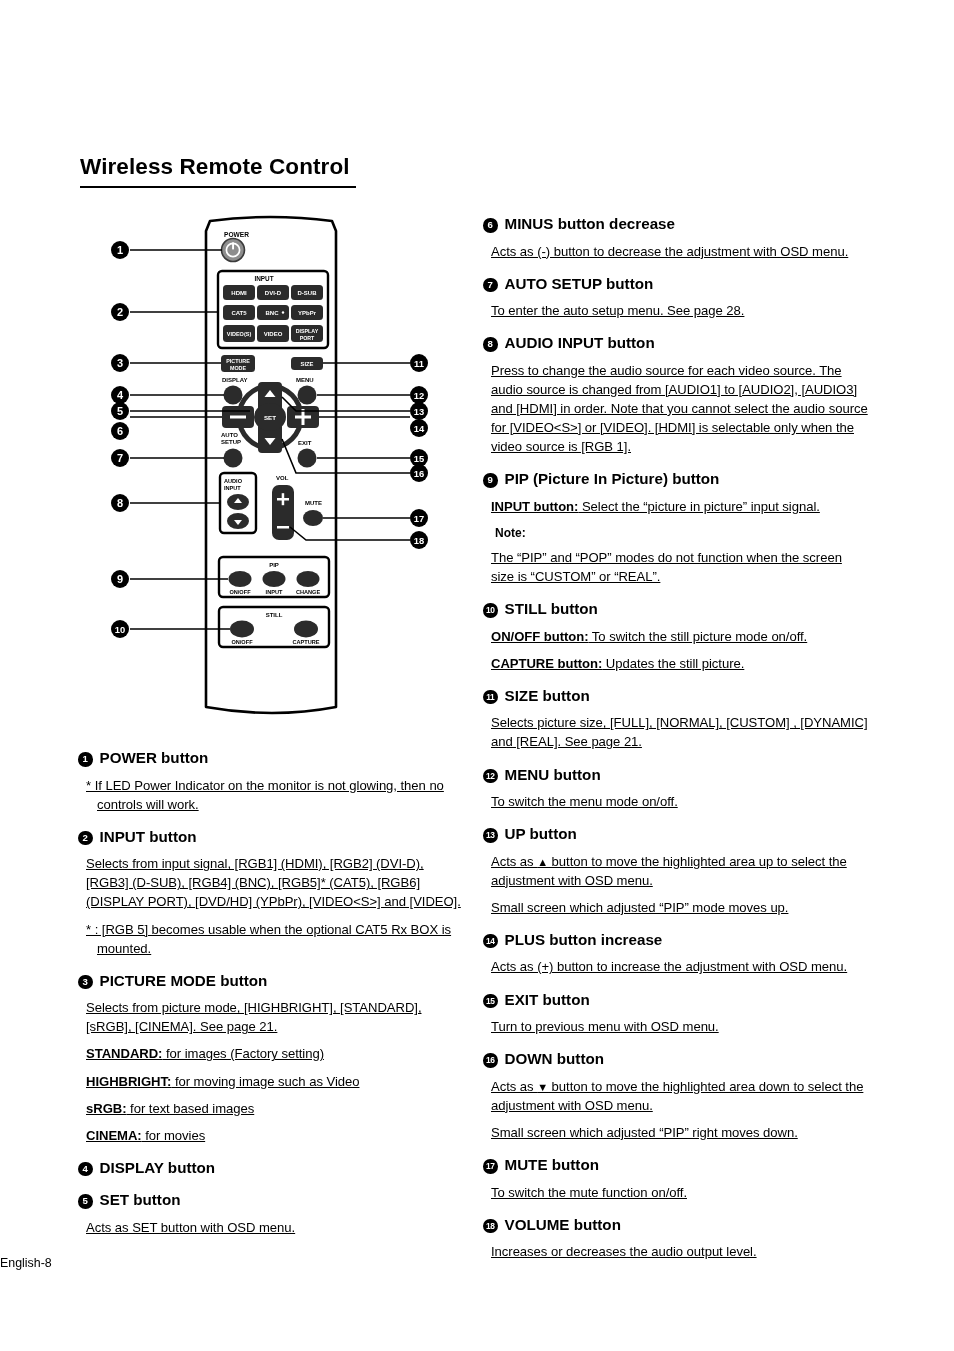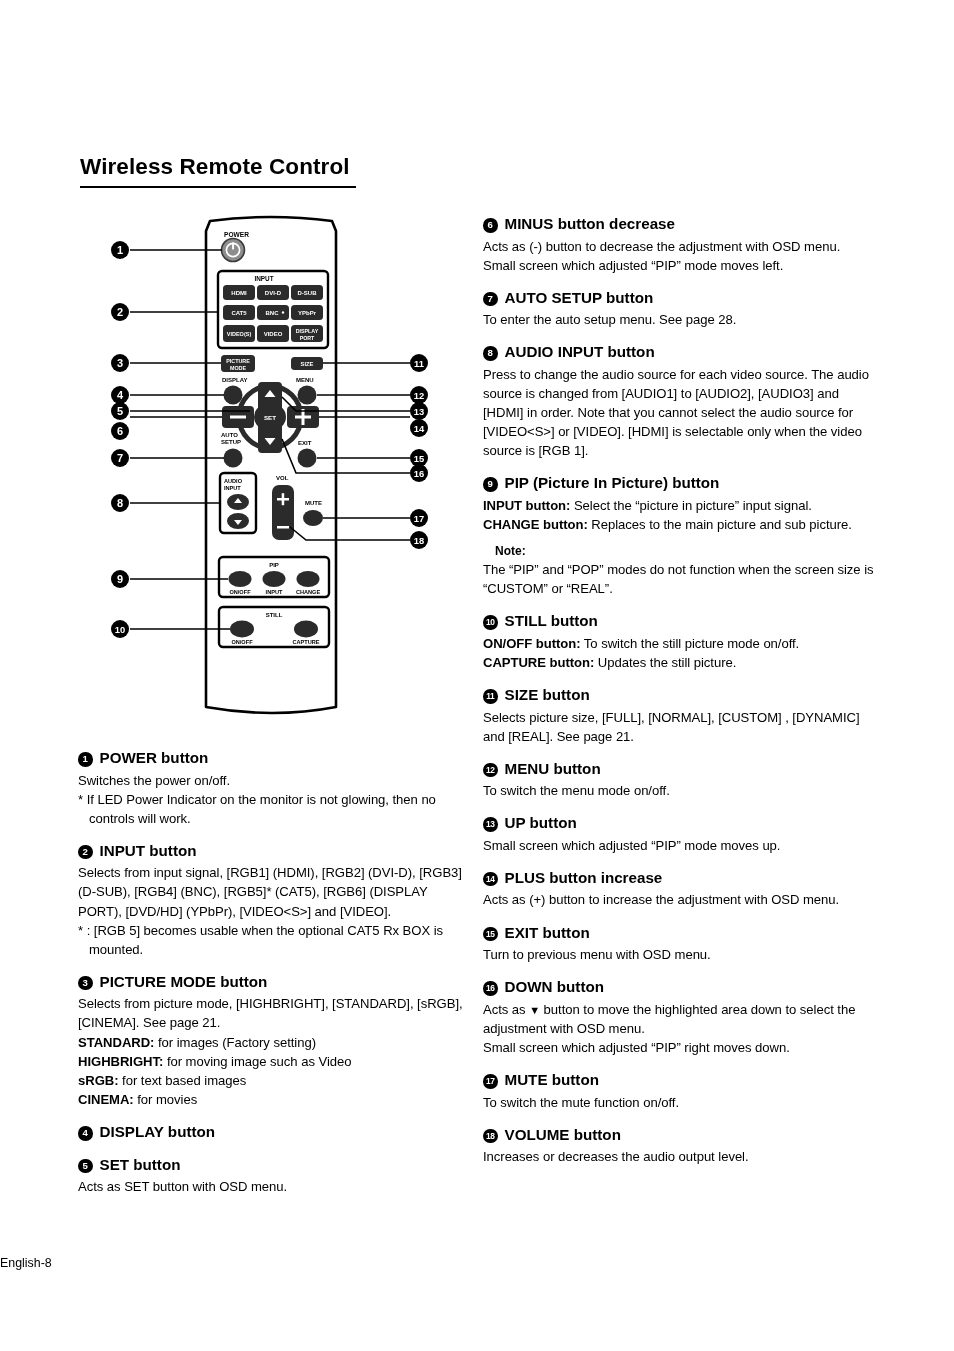--- a/index.html
+++ b/index.html
@@ -26,22 +26,23 @@
   .col-right{position:absolute;left:483px;top:214px;width:393px;}
 
   .hd{
     font-size:15.2px;font-weight:bold;
     margin:0 0 3px 0;line-height:1.25;
     display:flex;align-items:baseline;gap:7px;
   }
   .sec{margin-bottom:13px;}
   .sec:last-child{margin-bottom:0;}
   p.tx{
-    font-size:13.1px;line-height:1.46;margin:0;
+    font-size:13.1px;line-height:1.46;margin:8px;
     letter-spacing:-0.05px;
+    text-decoration:underline;
   }
   p.tx.ind{padding-left:11px;text-indent:-11px;}
   .b{font-weight:bold;}
   .note-hd{font-size:12px;font-weight:bold;margin:10px 0 2px 12px;}
 
   
   .cnum{
     display:inline-block;
     width:14.5px;height:14.5px;line-height:14.5px;
     border-radius:50%;
@@ -309,21 +310,20 @@
     </svg>
   </div>
 
   <div class="col-left">
 
     <div class="sec">
       <div class="hd">
         <span class="cnum">1</span>
         <span>POWER button</span>
       </div>
-      <p class="tx">Switches the power on/off.</p>
       <p class="tx ind">* If LED Power Indicator on the monitor is not glowing, then no controls will work.</p>
     </div>
 
     <div class="sec">
       <div class="hd">
         <span class="cnum">2</span>
         <span>INPUT button</span>
       </div>
       <p class="tx">Selects from input signal, [RGB1] (HDMI),  [RGB2] (DVI-D), [RGB3] (D-SUB),  [RGB4] (BNC), [RGB5]* (CAT5), [RGB6] (DISPLAY PORT), [DVD/HD] (YPbPr), [VIDEO&lt;S&gt;] and [VIDEO].</p>
       <p class="tx ind">* : [RGB 5] becomes usable when the optional CAT5 Rx BOX is mounted.</p>
@@ -359,21 +359,20 @@
   </div>
 
   <div class="col-right">
 
     <div class="sec">
       <div class="hd">
         <span class="cnum">6</span>
         <span>MINUS button decrease</span>
       </div>
       <p class="tx">Acts as (-) button to decrease the adjustment with OSD menu.</p>
-      <p class="tx">Small screen which adjusted “PIP” mode moves left.</p>
     </div>
 
     <div class="sec">
       <div class="hd">
         <span class="cnum">7</span>
         <span>AUTO SETUP button</span>
       </div>
       <p class="tx">To enter the auto setup menu.  See page 28.</p>
     </div>
 
@@ -384,21 +383,20 @@
       </div>
       <p class="tx">Press to change the audio source for each video source. The audio source is changed from [AUDIO1] to [AUDIO2], [AUDIO3] and [HDMI] in order. Note that you cannot select the audio source for [VIDEO&lt;S&gt;] or [VIDEO]. [HDMI] is selectable only when the video source is [RGB 1].</p>
     </div>
 
     <div class="sec">
       <div class="hd">
         <span class="cnum">9</span>
         <span>PIP (Picture In Picture) button</span>
       </div>
       <p class="tx"><span class="b">INPUT button:</span><span> Select the “picture in picture” input signal.</span></p>
-      <p class="tx"><span class="b">CHANGE button:</span><span> Replaces to the main picture and sub picture.</span></p>
       <div class="note-hd">Note:</div>
       <p class="tx">The “PIP” and “POP” modes do not function when the screen size is “CUSTOM” or “REAL”.</p>
     </div>
 
     <div class="sec">
       <div class="hd">
         <span class="cnum two">10</span>
         <span>STILL button</span>
       </div>
       <p class="tx"><span class="b">ON/OFF button:</span><span> To switch the still picture mode on/off.</span></p>
@@ -419,20 +417,21 @@
         <span>MENU button</span>
       </div>
       <p class="tx">To switch the menu mode on/off.</p>
     </div>
 
     <div class="sec">
       <div class="hd">
         <span class="cnum two">13</span>
         <span>UP button</span>
       </div>
+      <p class="tx"><span>Acts as </span><span class="gl">▲</span><span> button to move the highlighted area up to select the adjustment with OSD menu.</span></p>
       <p class="tx">Small screen which adjusted “PIP” mode moves up.</p>
     </div>
 
     <div class="sec">
       <div class="hd">
         <span class="cnum two">14</span>
         <span>PLUS button increase</span>
       </div>
       <p class="tx">Acts as (+) button to increase the adjustment with OSD menu.</p>
     </div>

